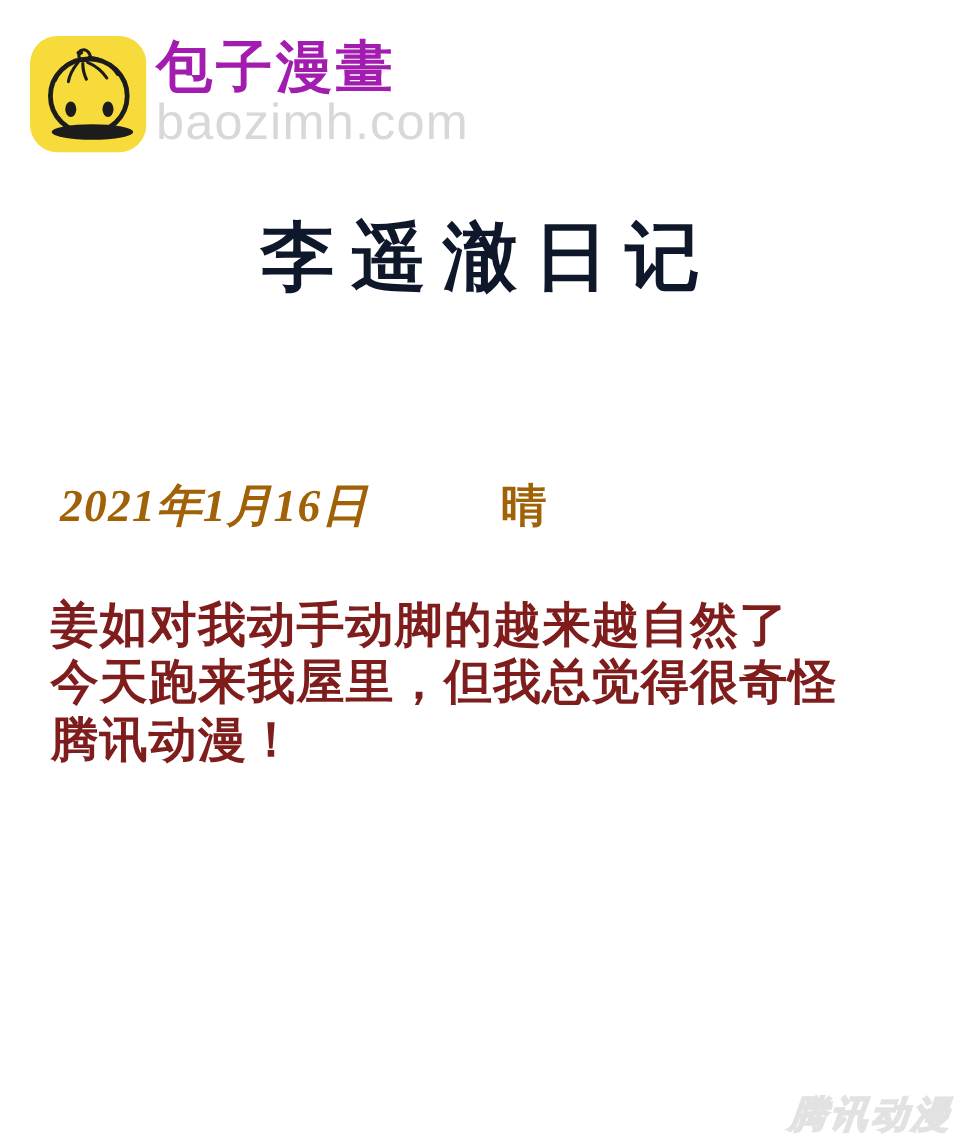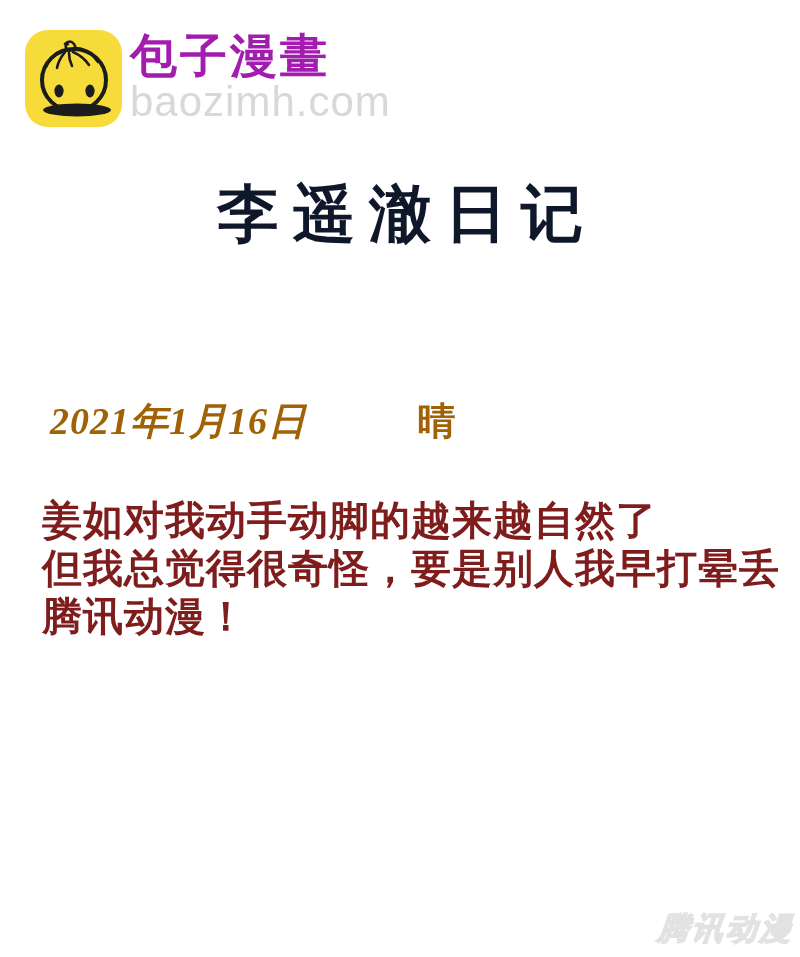--- a/index.html
+++ b/index.html
@@ -157,20 +157,20 @@
   <h1 class="title">李遥澈日记</h1>
 
   <div class="dateline">
     <span>2021年1月16日</span>
     <span class="weather">晴</span>
   </div>
 
   <div class="diary-body">
     <div class="paragraph-1">
       <p>姜如对我动手动脚的越来越自然了</p>
-      <p>但我总觉得很奇怪，要是别人我早打晕丢</p>
+      <p>今天跑来我屋里，但我总觉得很奇怪</p>
       <p>腾讯动漫！</p>
     </div>
   </div>
 
   <div class="watermark">腾讯动漫</div>
 
 </div>
 
 </body></html>

